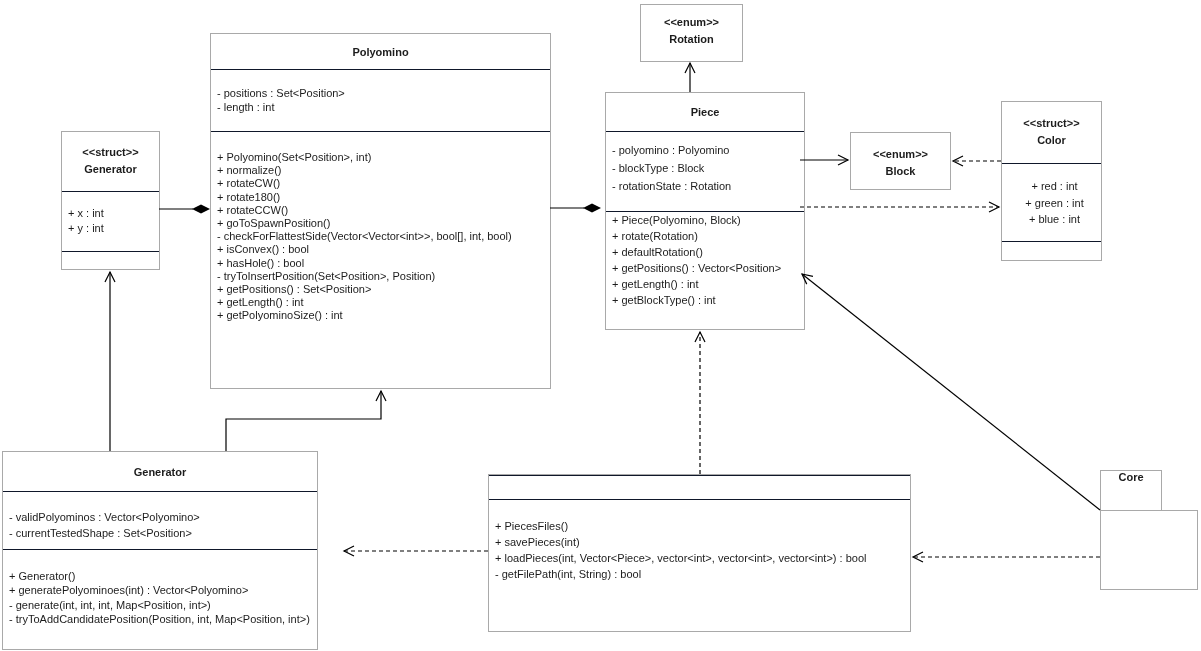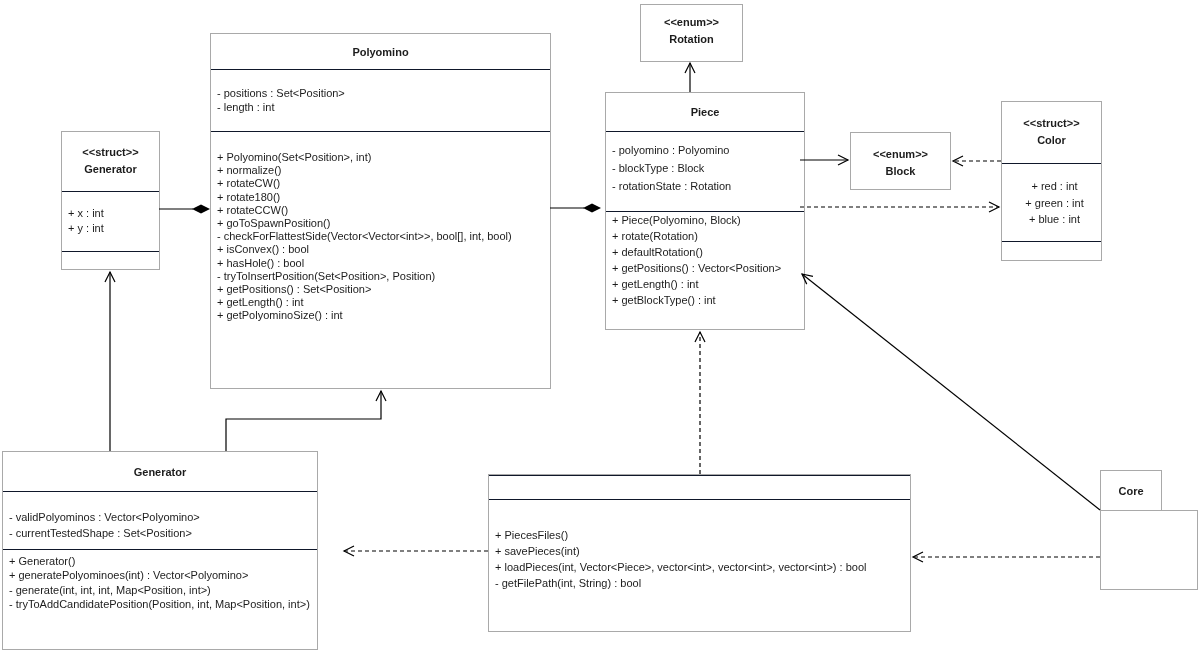--- a/index.html
+++ b/index.html
@@ -50,33 +50,33 @@
 
   
   #color { left:1001px; top:101px; width:101px; height:160px; }
   #color .uml-title { height:61px; padding-top:13px; line-height:17px; }
   #color .attrs { height:78px; padding-top:14px; line-height:16.5px;text-align:center; }
 
   
   #generator { left:2px; top:451px; width:316px; height:199px; }
   #generator .uml-title { height:39px; }
   #generator .attrs { height:58px; padding-top:17px; line-height:16px; }
-  #generator .methods { padding-top:4px; line-height:14.3px; }
+  #generator .methods { padding-top:19px; line-height:14.3px; }
 
   
   #piecesfiles { left:488px; top:474px; width:423px; height:158px; }
   #piecesfiles .uml-title { height:34px; }
   #piecesfiles .attrs { height:24px; }
-  #piecesfiles .methods { padding-top:27px; line-height:16px; }
+  #piecesfiles .methods { padding-top:18px; line-height:16px; }
 
   
   #core-tab {
     position:absolute; left:1100px; top:470px; width:62px; height:41px;
     background:#fff; border:1px solid #a9a9a9; border-bottom:none;
-    font-size:11px; font-weight:bold; display:flex; align-items:center; justify-content:center;
+    font-size:11px; font-weight:bold; display:flex; justify-content:center;
   }
   #core-body {
     position:absolute; left:1100px; top:510px; width:98px; height:80px;
     background:#fff; border:1px solid #a9a9a9;
   }
 
   #connector-layer { position:absolute; left:0; top:0; z-index:10; pointer-events:none; }
   .boxes { position:absolute; left:0; top:0; z-index:2; }
 </style>
 </head>

